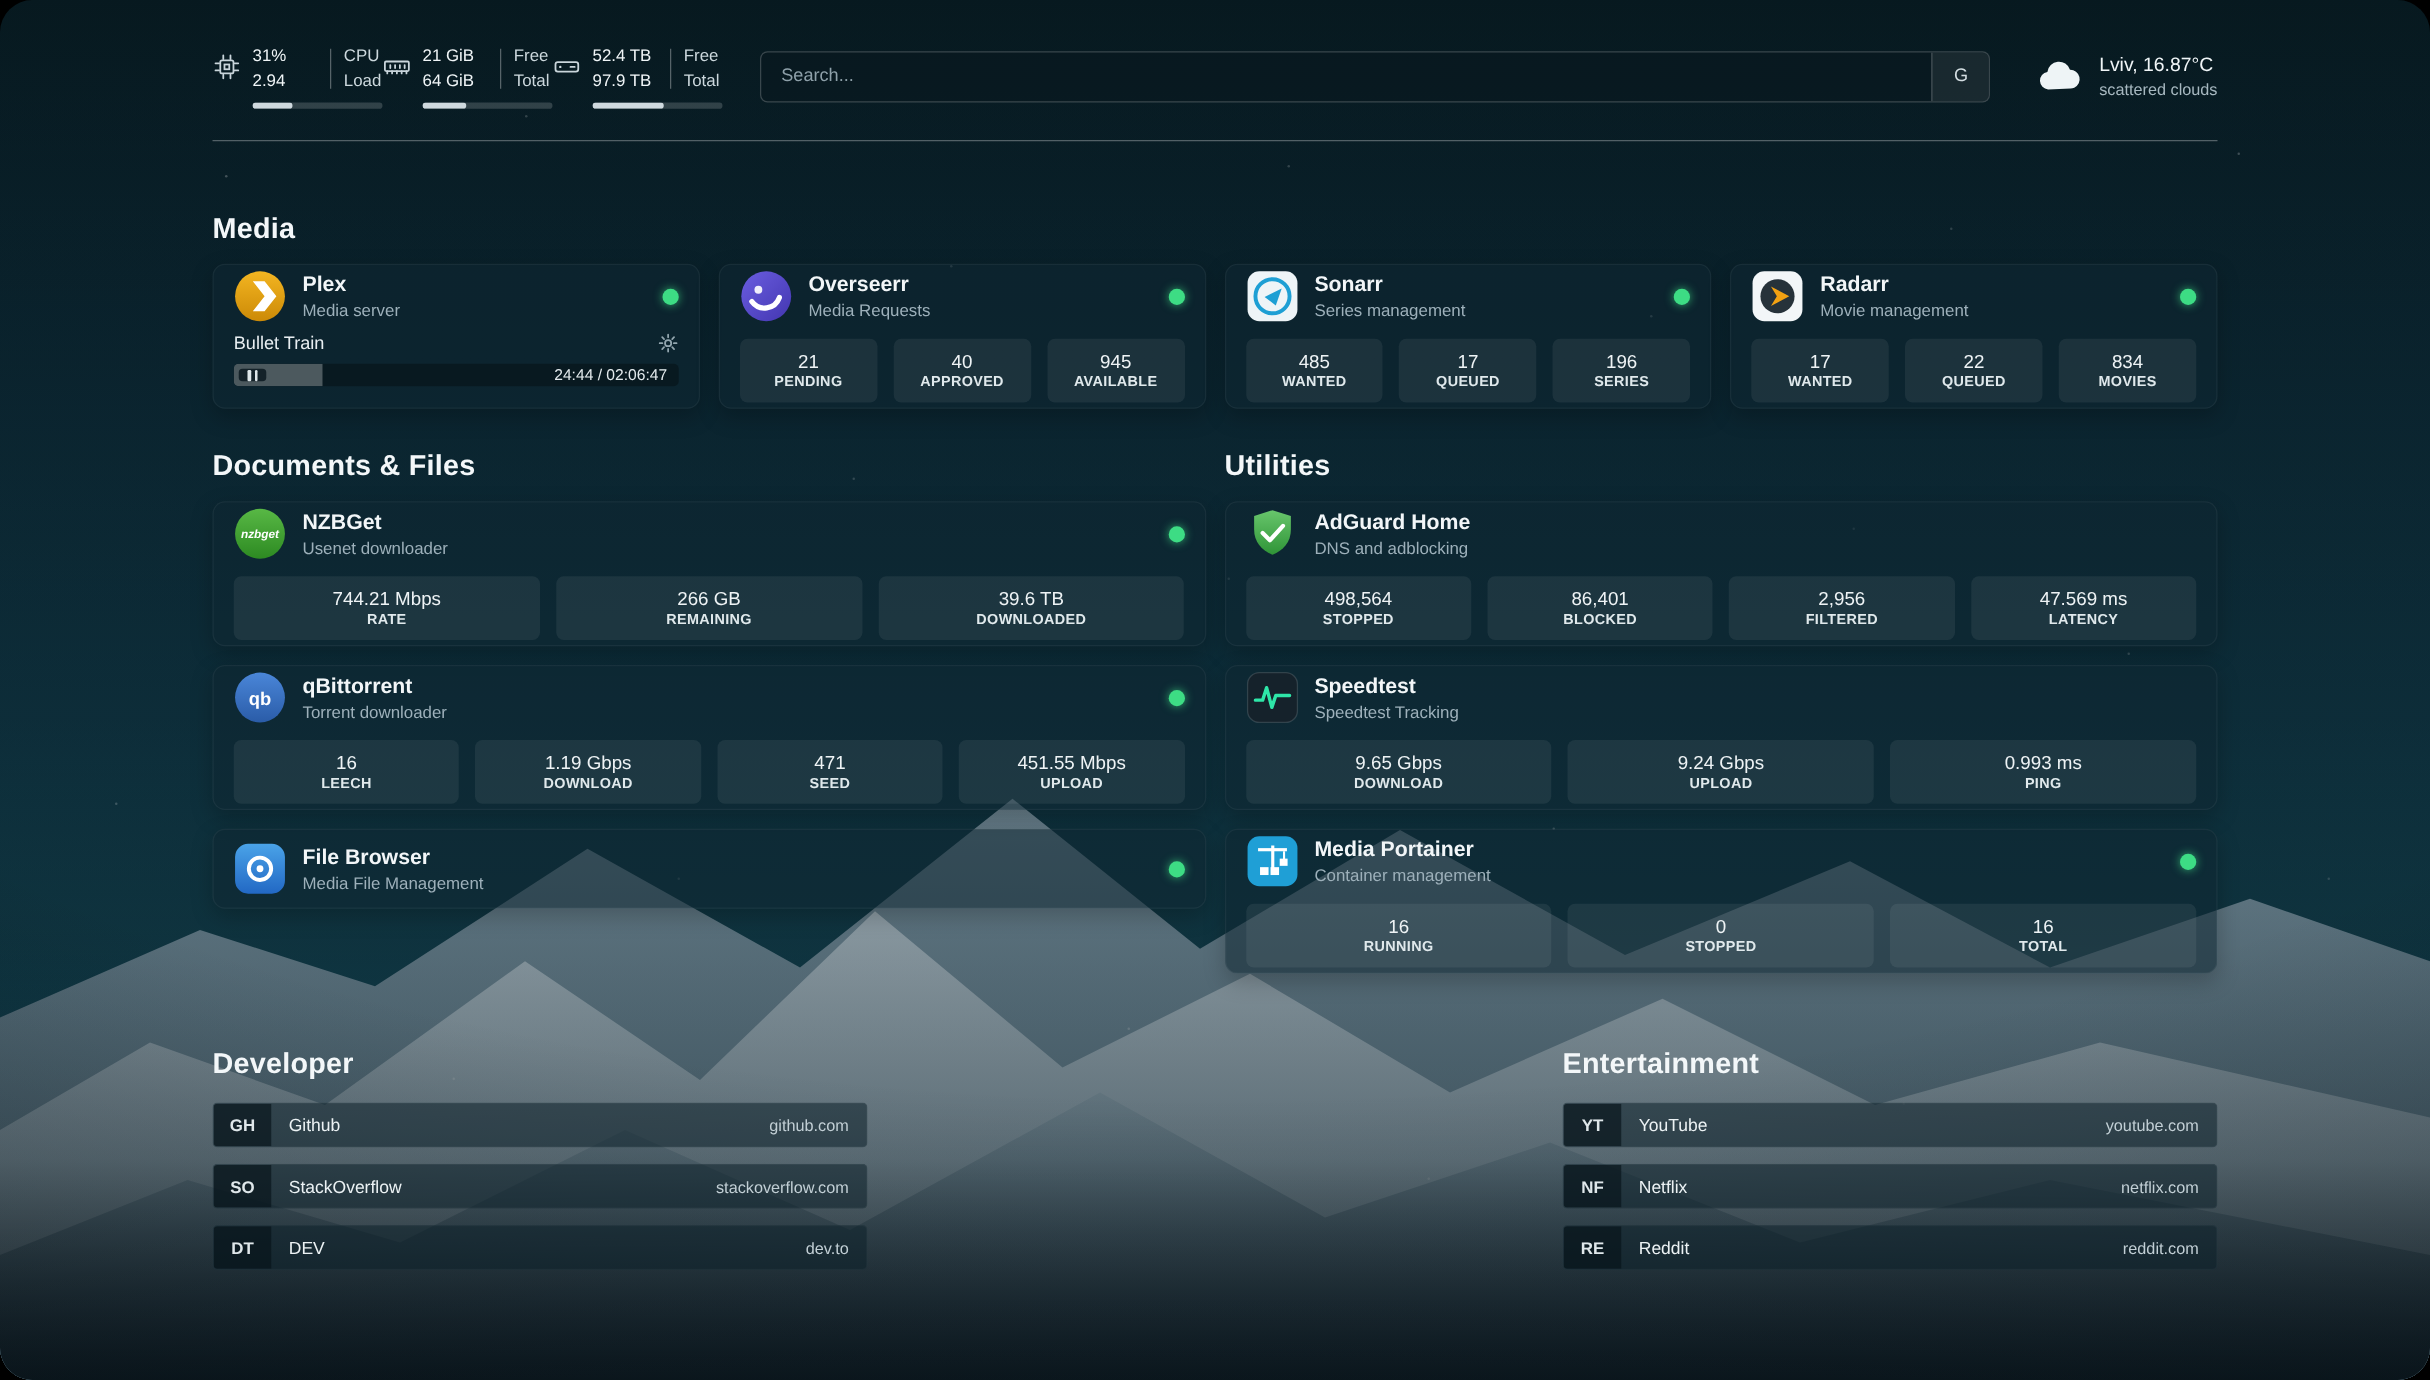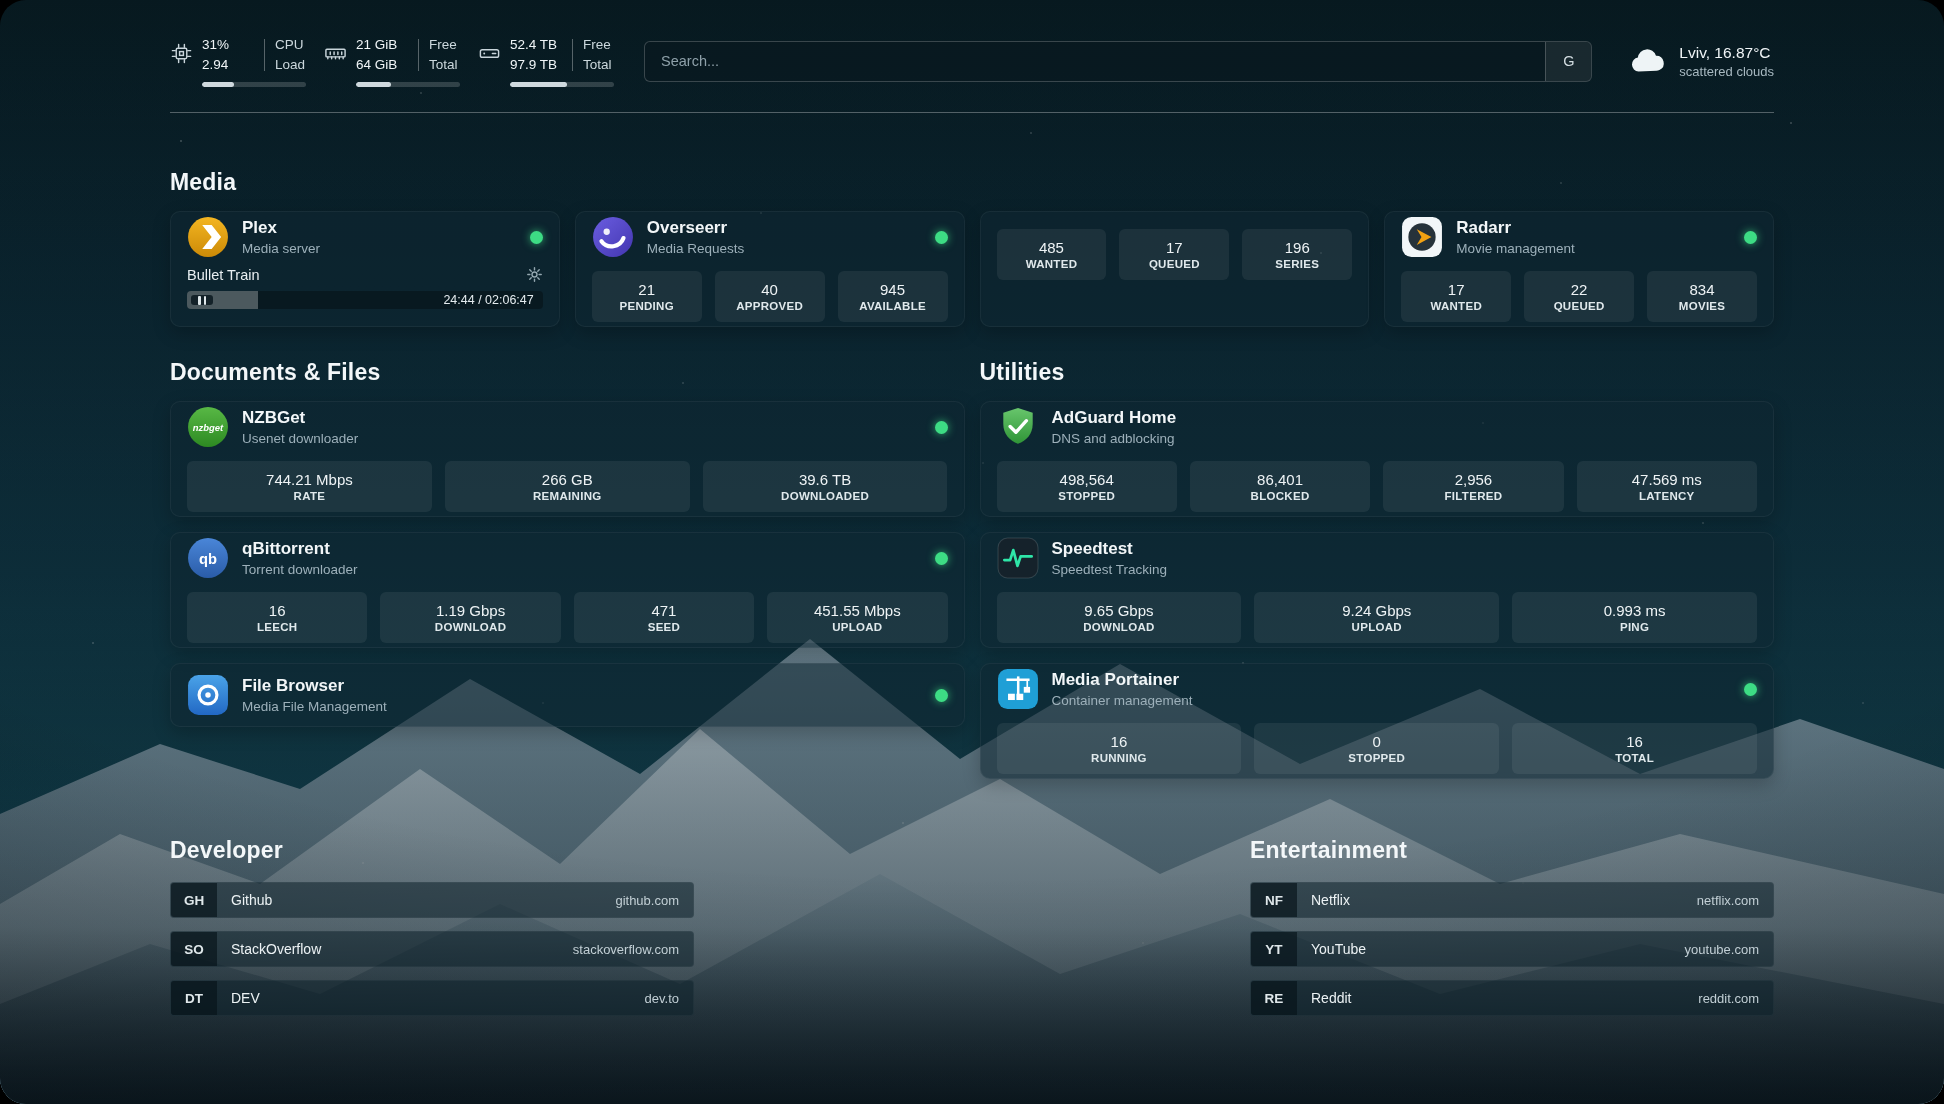--- a/index.html
+++ b/index.html
@@ -33,21 +33,21 @@
       92px 642px 0 0 rgba(255,255,255,.30), 542px 702px 0 0 rgba(255,255,255,.25),
       1242px 662px 0 0 rgba(255,255,255,.28), 1862px 702px 0 0 rgba(255,255,255,.22),
       362px 862px 0 0 rgba(255,255,255,.35), 902px 822px 0 0 rgba(255,255,255,.30),
       1522px 882px 0 0 rgba(255,255,255,.30), 1142px 942px 0 0 rgba(255,255,255,.28);
   }
 
   .content { position:relative; z-index:3; padding:0 170px; }
 
   
   .topbar { display:flex; align-items:center; margin-top:34px; height:54px; }
-  .metrics { display:flex; align-items:flex-start; gap:18px; }
+  .metrics { display:flex; align-items:flex-start; }
   .metric { display:flex; align-items:flex-start; gap:9px; }
   .metric-icon { color:#c9d5db; margin-top:7px; display:inline-flex; }
   .metric-icon svg { width:23px; height:23px; }
   .metric-rows { display:flex; align-items:center; }
   .metric-col { display:flex; flex-direction:column; font-size:13.5px; line-height:1.45; }
   .metric-col.values { color:#f0f5f7; min-width:52px; }
   .metric-col.labels { color:#ccd8dd; }
   .metric-divider { width:1px; height:32px; background:rgba(255,255,255,.32); margin:0 10px; }
   .metric-bar { width:104px; height:5px; margin-top:7px; border-radius:3px; background:rgba(255,255,255,.17); overflow:hidden; }
   .metric-bar-fill { height:100%; border-radius:3px; background:#cfd9de; }
@@ -351,20 +351,34 @@
             <div class="stat-label">APPROVED</div>
           </div>
           <div class="stat">
             <div class="stat-value">945</div>
             <div class="stat-label">AVAILABLE</div>
           </div>
         </div>
       </div>
 
       <div class="card">
+        <div class="card-head">
+          <span class="app-icon">
+            <svg viewBox="0 0 40 40">
+              <rect x="1" y="1" width="38" height="38" rx="9" fill="#eef4f7"></rect>
+              <circle cx="20" cy="20" r="13" fill="none" stroke="#1e9fd4" stroke-width="3"></circle>
+              <path d="M14 20.5l13-6.5-4.5 13z" fill="#1e9fd4"></path>
+            </svg>
+          </span>
+          <div class="app-names">
+            <div class="app-name">Sonarr</div>
+            <div class="app-desc">Series management</div>
+          </div>
+          <span class="status-dot"></span>
+        </div>
         <div class="stats">
           <div class="stat">
             <div class="stat-value">485</div>
             <div class="stat-label">WANTED</div>
           </div>
           <div class="stat">
             <div class="stat-value">17</div>
             <div class="stat-label">QUEUED</div>
           </div>
           <div class="stat">
@@ -645,28 +659,28 @@
         </div>
       </section>
 
       <section>
       </section>
 
       <section>
         <h2 class="section-title bk-title">Entertainment</h2>
         <div class="bk-rows">
           <div class="bk-row">
+            <span class="bk-abbr">YT</span>
+            <span class="bk-name">YouTube</span>
+            <span class="bk-url">youtube.com</span>
+          </div>
+          <div class="bk-row">
             <span class="bk-abbr">NF</span>
             <span class="bk-name">Netflix</span>
             <span class="bk-url">netflix.com</span>
-          </div>
-          <div class="bk-row">
-            <span class="bk-abbr">YT</span>
-            <span class="bk-name">YouTube</span>
-            <span class="bk-url">youtube.com</span>
           </div>
           <div class="bk-row">
             <span class="bk-abbr">RE</span>
             <span class="bk-name">Reddit</span>
             <span class="bk-url">reddit.com</span>
           </div>
         </div>
       </section>
     </div>
 

